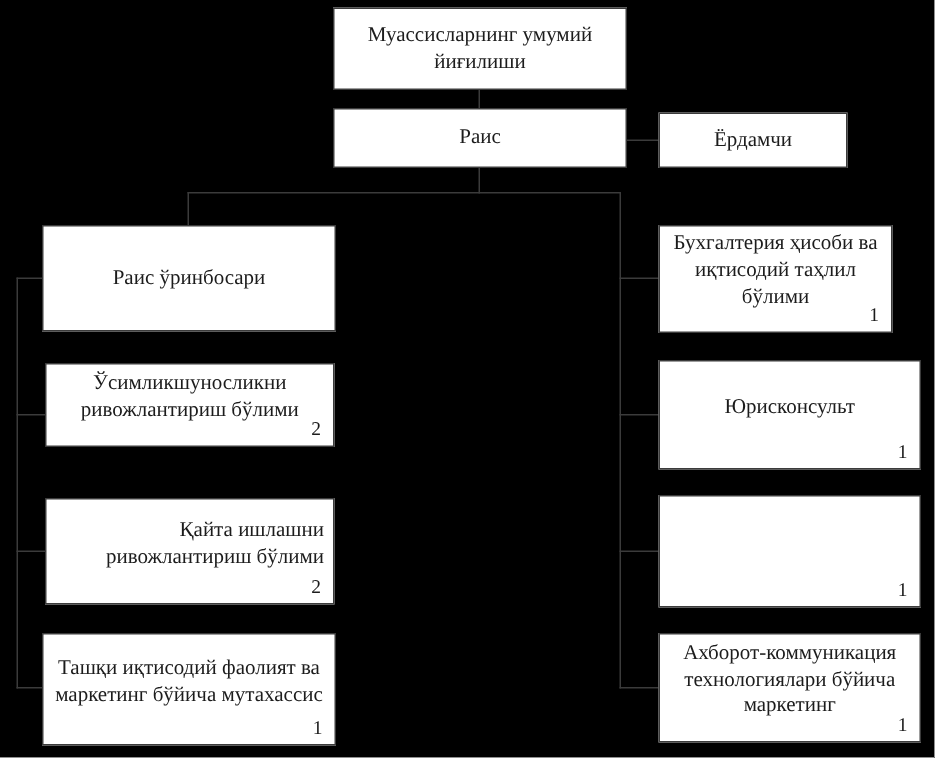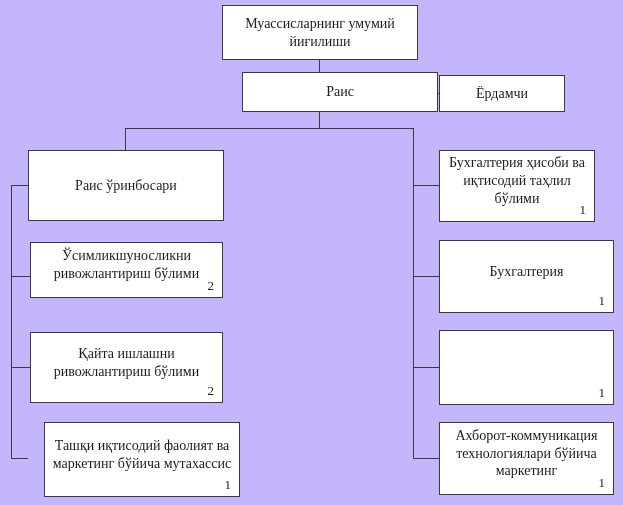--- a/index.html
+++ b/index.html
@@ -1,19 +1,19 @@
 <!DOCTYPE html>
 <html><head>
 <meta charset="utf-8">
 <style>
   html,body{margin:0;padding:0;background:#ffffff;}
   #stage{
     position:relative;
     width:623px;height:505px;
-    background:#c4b5fd;
+    background:#000000;
     font-family:"Liberation Serif","DejaVu Serif",serif;
     color:#1c1c1c;
     overflow:hidden;
   }
   .node{
     position:absolute;
     border:1px solid #3b3b3b;
     background:#ffffff;
     box-sizing:border-box;
     display:flex;
@@ -54,54 +54,54 @@
   <div class="line h" style="left:11px;top:185px;width:17px;"></div>
   <div class="line v" style="left:11px;top:185px;height:274px;"></div>
   <div class="line h" style="left:11px;top:276px;width:19px;"></div>
   <div class="line h" style="left:11px;top:367px;width:19px;"></div>
   <div class="line h" style="left:11px;top:458px;width:17px;"></div>
 
   <div class="node" style="left:222px;top:5px;width:196px;height:55px;">
     <span class="label">Муассисларнинг умумий йиғилиши</span>
   </div>
 
-  <div class="node" style="left:222px;top:72px;width:196px;height:40px;margin-left:20px;">
+  <div class="node" style="left:222px;top:72px;width:196px;height:40px;">
     <span class="label">Раис</span>
   </div>
 
   <div class="node" style="left:28px;top:150px;width:196px;height:71px;">
     <span class="label">Раис ўринбосари</span>
   </div>
 
   <div class="node" style="left:439px;top:75px;width:126px;height:37px;">
     <span class="label">Ёрдамчи</span>
   </div>
 
   <div class="node numbered" style="left:30px;top:242px;width:193px;height:56px;">
     <span class="label">Ўсимликшуносликни ривожлантириш бўлими</span>
     <span class="count">2</span>
   </div>
 
-  <div class="node numbered" style="left:30px;top:332px;width:193px;height:71px;">
+  <div class="node numbered" style="left:30px;top:332px;width:193px;height:71px;text-align:right;">
     <span class="label">Қайта ишлашни ривожлантириш бўлими</span>
     <span class="count">2</span>
   </div>
 
-  <div class="node numbered" style="left:28px;top:422px;width:196px;height:75px;margin-left:16px;">
+  <div class="node numbered" style="left:28px;top:422px;width:196px;height:75px;">
     <span class="label">Ташқи иқтисодий фаолият ва маркетинг бўйича мутахассис</span>
     <span class="count">1</span>
   </div>
 
   <div class="node numbered" style="left:439px;top:150px;width:156px;height:72px;">
     <span class="label">Бухгалтерия ҳисоби ва иқтисодий таҳлил бўлими</span>
     <span class="count">1</span>
   </div>
 
   <div class="node numbered" style="left:439px;top:240px;width:175px;height:73px;">
-    <span class="label">Бухгалтерия</span>
+    <span class="label">Юрисконсульт</span>
     <span class="count">1</span>
   </div>
 
   <div class="node numbered" style="left:439px;top:330px;width:175px;height:75px;">
     <span class="count">1</span>
   </div>
 
   <div class="node numbered" style="left:439px;top:422px;width:175px;height:73px;">
     <span class="label">Ахборот-коммуникация технологиялари бўйича маркетинг</span>
     <span class="count">1</span>

